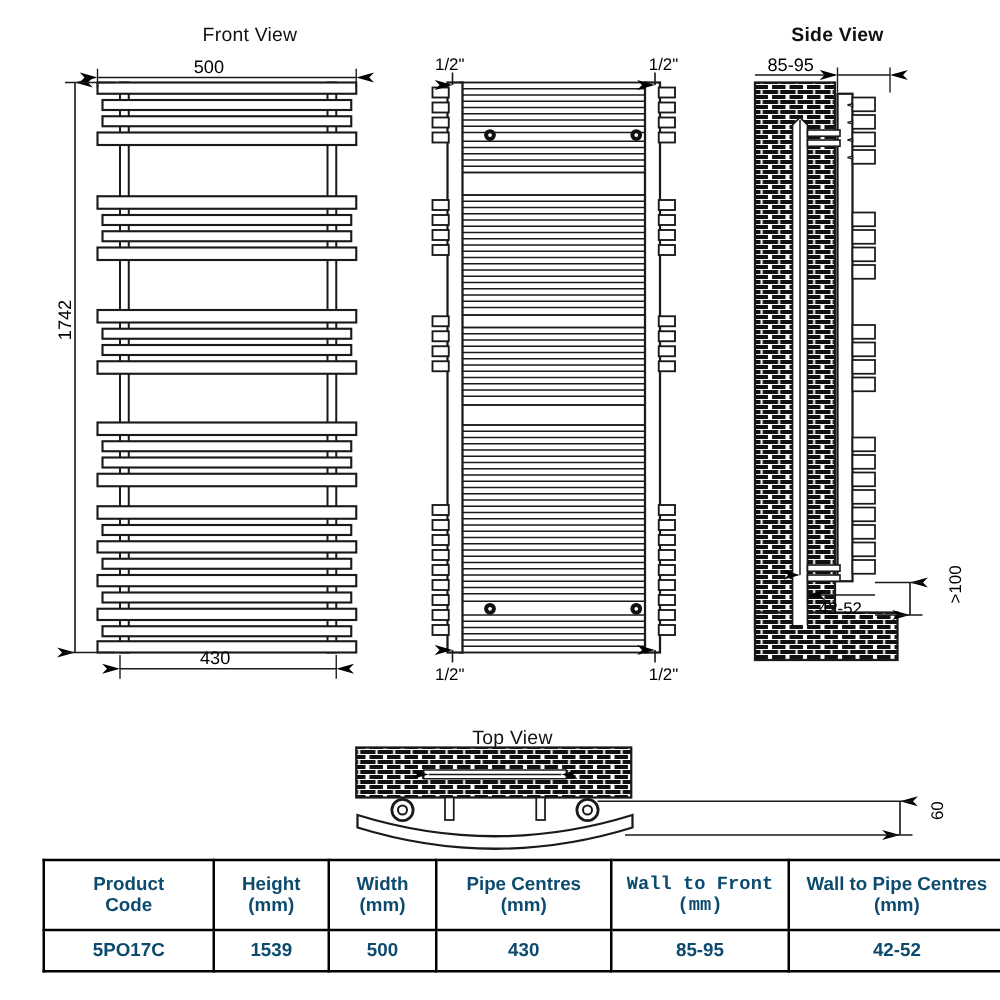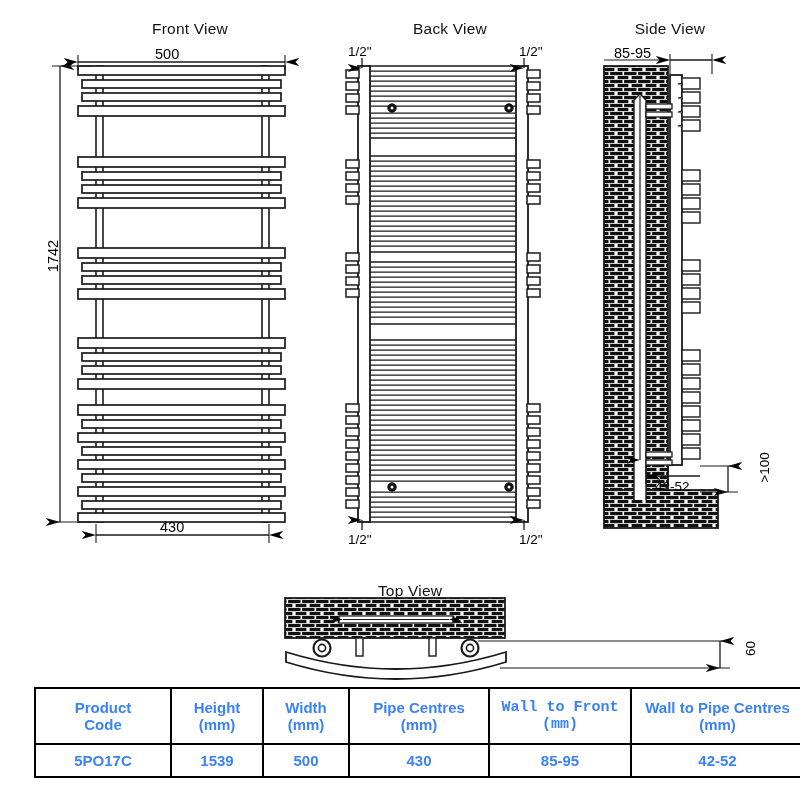--- a/index.html
+++ b/index.html
@@ -16,23 +16,23 @@
 
   .view-title{
     position:absolute;
     font-size:15.5px;
     font-weight:400;
     letter-spacing:.2px;
     white-space:nowrap;
     text-align:center;
     color:#111;
   }
-  #title-front{left:110px;top:20px;width:160px;}
+  #title-front{left:120px;top:20px;width:160px;}
   #title-back {left:370px;top:20px;width:160px;}
-  #title-side {left:600px;top:20px;width:140px;}
+  #title-side {left:600px;top:20px;width:140px;font-weight:bold;}
   #title-top  {left:330px;top:582px;width:160px;}
 
   .dim-label{
     position:absolute;
     font-size:14.5px;
     white-space:nowrap;
     color:#000;
   }
   .dim-label.rot{
     transform-origin:50% 50%;
@@ -59,21 +59,21 @@
     table-layout:fixed;
   }
   #spec-table td,#spec-table th{
     border:2px solid #000;
     text-align:center;
     vertical-align:middle;
     font-size:15px;
     font-weight:bold;
     line-height:1.14;
     padding:3px 2px;
-    color:#3b82f6;
+    color:#0c4a6e;
   }
   #spec-table thead th{height:48px;}
   #spec-table tbody td{height:25px;margin-left:12px;}
   .c0{width:130px;} .c1{width:86px;} .c2{width:80px;}
   .c3{width:134px;border-radius:16px;} .c4{width:136px;font-family:Liberation Mono, monospace;} .c5{width:167px;}
 </style>
 </head>
 <body>
 
 <div class="stage">
@@ -401,21 +401,20 @@
 
         <line x1="720" y1="641" x2="720" y2="668" stroke-width="1.3" marker-start="url(#arrU)" marker-end="url(#arrD)"></line>
         <line x1="478" y1="641" x2="730" y2="641" stroke-width="1.1"></line>
         <line x1="500" y1="668" x2="730" y2="668" stroke-width="1.1"></line>
       </g>
 
     </g>
   </svg>
 
   <div class="view-title" id="title-front">Front View</div>
-  <div class="view-title" id="title-back">Back View</div>
   <div class="view-title" id="title-side">Side View</div>
   <div class="view-title" id="title-top">Top View</div>
 
   <div class="dim-label" id="dim-500">500</div>
   <div class="dim-label rot" id="dim-1742">1742</div>
   <div class="dim-label" id="dim-430">430</div>
 
   <div class="dim-label" id="dim-half-tl">1/2"</div>
   <div class="dim-label" id="dim-half-tr">1/2"</div>
   <div class="dim-label" id="dim-half-bl">1/2"</div>

